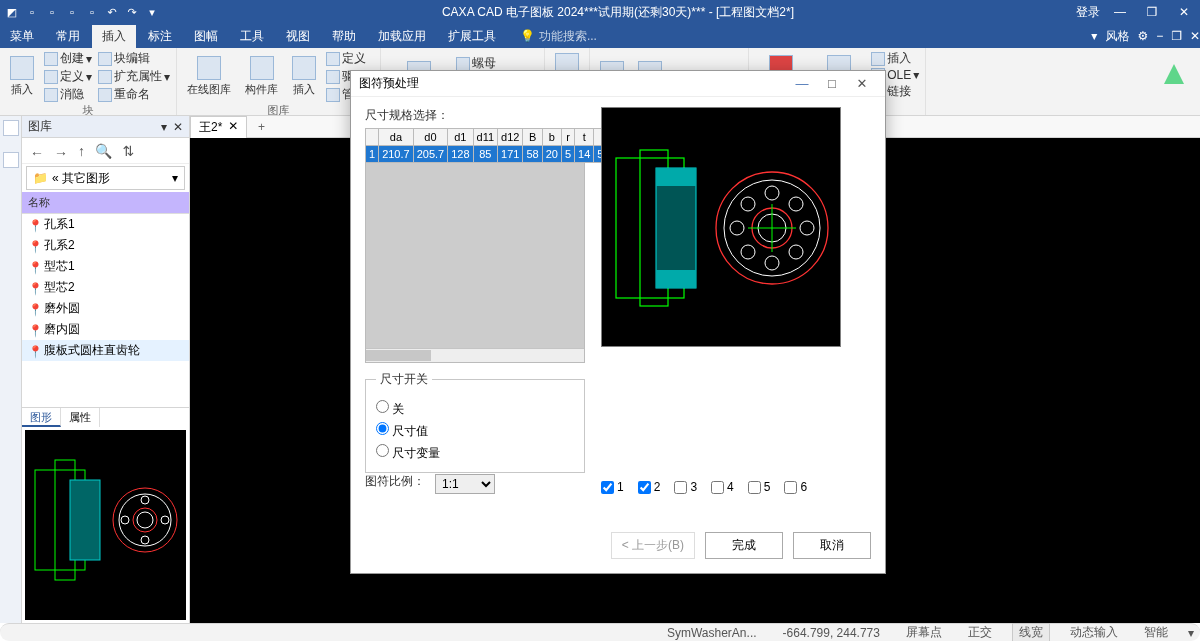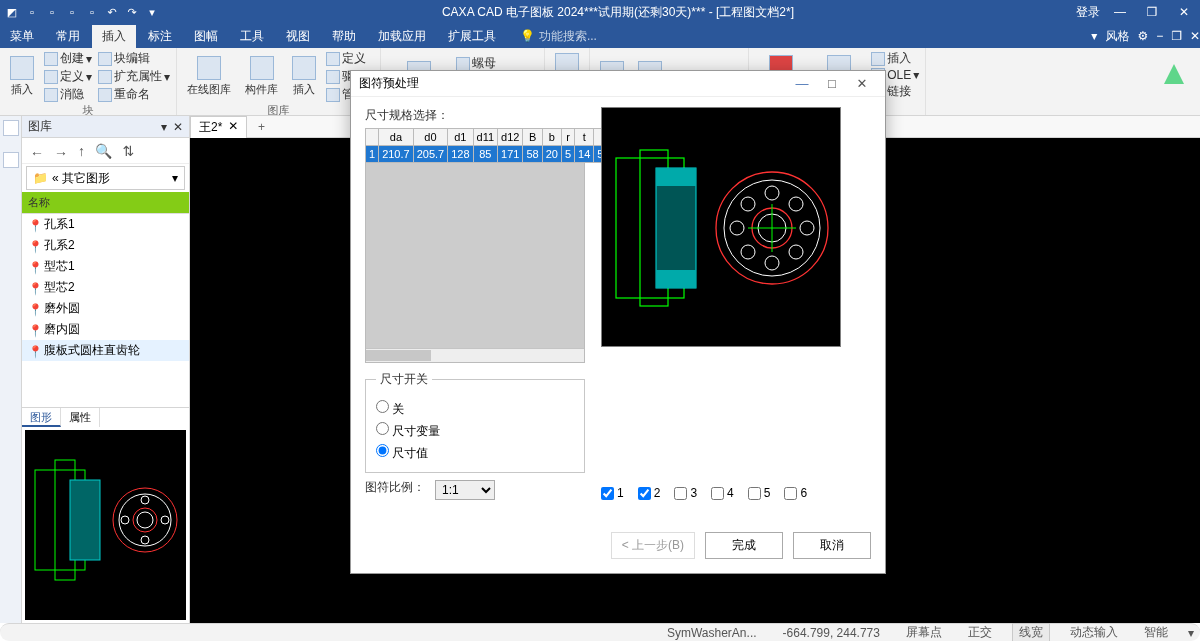--- a/index.html
+++ b/index.html
@@ -42,21 +42,21 @@
 .leftstrip .vlabel { writing-mode: vertical-rl; font-size: 11px; color: #444; padding: 4px 0;}
 .leftstrip .ic { width:16px; height:16px; border:1px solid #bac7db; background:#fff;}
 
 .leftpanel { position: absolute; left: 22px; top: 116px; width: 168px; bottom: 18px; background: #fff; border-right: 1px solid #d5d5d5; display: flex; flex-direction: column; }
 .leftpanel .hdr { height: 22px; background: #e9eef7; border-bottom: 1px solid #d5d5d5; display: flex; align-items: center; padding: 0 6px; font-size: 12px; color: #333; }
 .leftpanel .hdr .spacer { flex: 1; }
 .leftpanel .navrow { height: 26px; display: flex; align-items: center; gap: 10px; padding: 0 8px; border-bottom: 1px solid #eee; color: #555;}
 .leftpanel .navrow span { font-size: 14px; }
 .leftpanel .crumb { height: 24px; display: flex; align-items: center; padding: 0 6px; border: 1px solid #ccc; margin: 2px 4px; font-size: 11px; }
 .leftpanel .crumb .dd { margin-left: auto; }
-.leftpanel .listhdr { background: #84cc16; border-bottom: 1px solid #ddd; padding: 3px 6px; font-size: 11px; color: #333; }
+.leftpanel .listhdr { background: #c4b5fd; border-bottom: 1px solid #ddd; padding: 3px 6px; font-size: 11px; color: #333; }
 .leftpanel .tree { flex: 1; overflow: auto; }
 .leftpanel .tree .item { padding: 2px 6px; font-size: 12px; display: flex; align-items: center; gap: 4px; }
 .leftpanel .tree .item.sel { background: #e5f2ff; }
 .leftpanel .tree .item .ti { width: 12px; height: 12px; color: #7a7a7a; }
 .leftpanel .bottomtabs { height: 20px; border-top: 1px solid #d5d5d5; display: flex; }
 .leftpanel .bottomtabs .bt { padding: 2px 8px; font-size: 11px; border-right: 1px solid #ddd; }
 .leftpanel .bottomtabs .bt.active { color: #2b579a; border-bottom: 2px solid #2b579a; }
 .leftpanel .preview { height: 190px; background: #000; margin: 3px; position: relative; }
 
 
@@ -84,21 +84,21 @@
 .gridfiller { height: 200px; background: #ccc; border: 1px solid #bbb; border-top: none; position: relative; }
 .gridfiller .hscroll { position: absolute; left: 0; right: 0; bottom: 0; height: 14px; background: #eee; border-top: 1px solid #c4c4c4; }
 .gridfiller .hscroll .thumb { position: absolute; left: 0; top: 1px; bottom: 1px; width: 30%; background: #c7c7c7; }
 .prevcol { flex: 1; }
 .prevcol .pv { width: 240px; height: 240px; background: #000; border: 1px solid #7f7f7f; }
 .fs { border: 1px solid #c7c7c7; padding: 6px 10px 8px; width: 220px; }
 .fs legend { padding: 0 4px; font-size: 12px; }
 .fs label { display: block; font-size: 12px; padding: 2px 0; }
 .checks { display: flex; gap: 14px; margin-top: 6px; }
 .checks label { font-size: 12px; display: flex; align-items: center; gap: 3px; }
-.row-ratio { display: flex; align-items: center; gap: 10px; margin-top: 6px;}
+.row-ratio { display: flex; align-items: center; gap: 10px; margin-top: 0;}
 .row-ratio select { width: 60px; font-size: 12px; border:1px solid #aaa; padding:1px 2px;}
 .midcols { display:flex; gap:16px; align-items:flex-end;}
 .dlgbtns { margin-top: auto; display: flex; justify-content: flex-end; gap: 10px; padding: 10px 14px 14px; }
 .dlgbtns button { min-width: 78px; padding: 4px 10px; font-size: 12px; background: #fff; border: 1px solid #aaa; }
 .dlgbtns button:first-child { color:#999; border-color:#ddd; }
 
 
 .status { position: absolute; left: 0; right: 0; bottom: 0; height: 18px; background: #f3f3f3; border-top: 1px solid #d5d5d5; display: flex; align-items: center; font-size: 11px; color: #555; padding: 0 6px; gap: 14px; border-radius: 9px; }
 .status .cell { padding: 0 6px; }
 .status .cell.box { border: 1px solid #c9c9c9; background:#eaeaea; }
@@ -495,22 +495,22 @@
               </g>
           </svg>
         </div>
       </div>
     </div>
     <div class="midcols">
       <div>
         <fieldset class="fs">
           <legend>尺寸开关</legend>
           <label><input type="radio" name="dim" style=""> <span>关</span></label>
+          <label><input type="radio" name="dim" checked="" style=""> <span>尺寸值</span></label>
           <label><input type="radio" name="dim" style=""> <span>尺寸变量</span></label>
-          <label><input type="radio" name="dim" checked="" style=""> <span>尺寸值</span></label>
         </fieldset>
         <div class="row-ratio">
           <span class="lbl">图符比例：</span>
           <select><option>1:1</option></select>
         </div>
       </div>
       <div style="flex:1">
         <div class="checks">
           <label>
               <input type="checkbox" checked="" style="">

